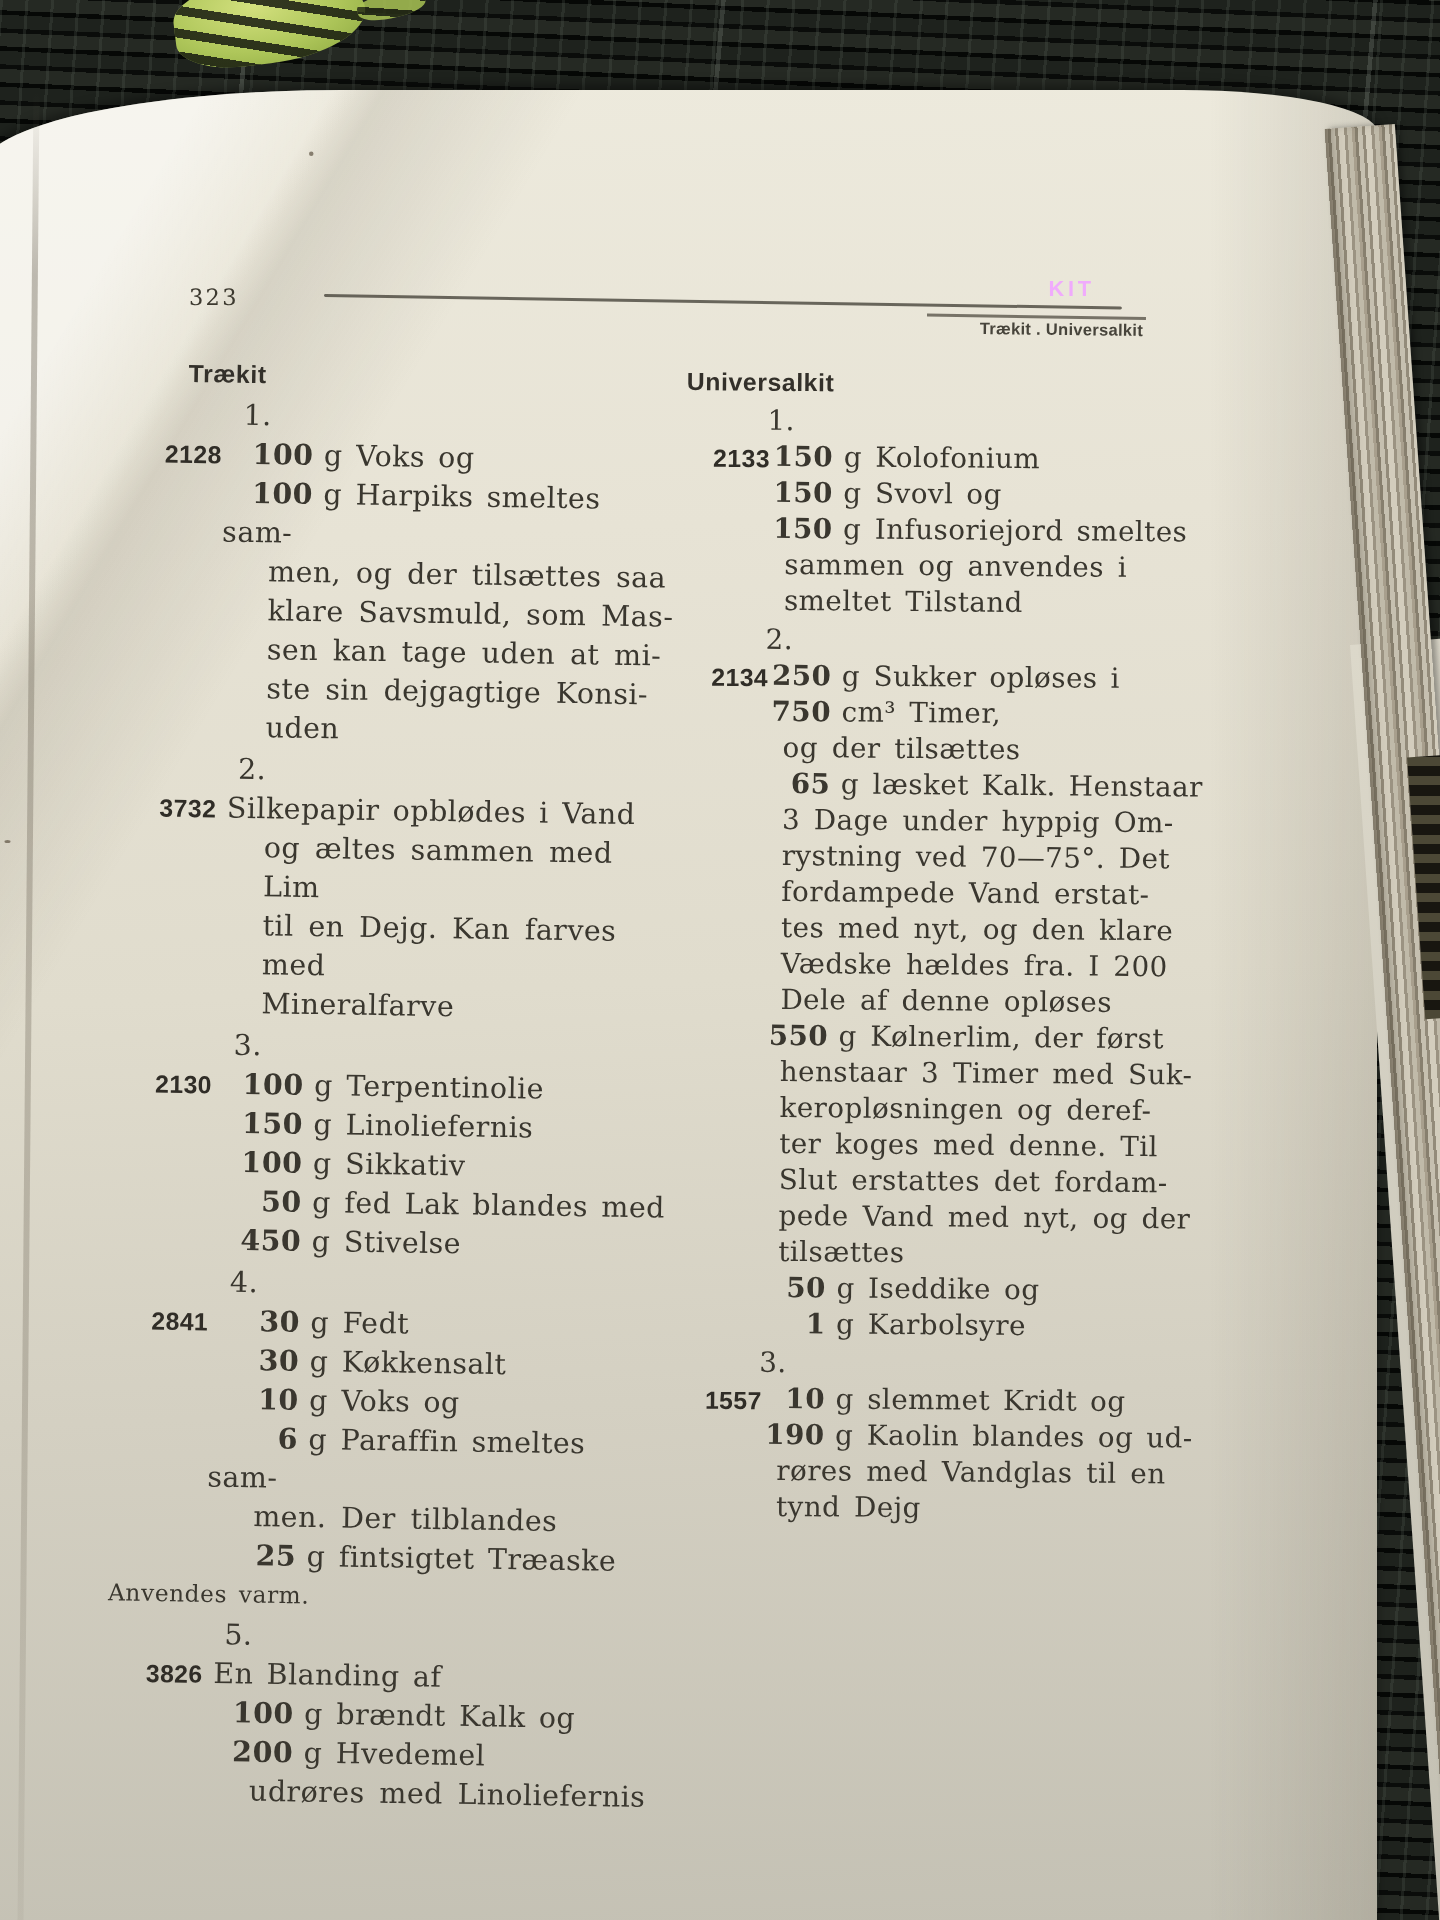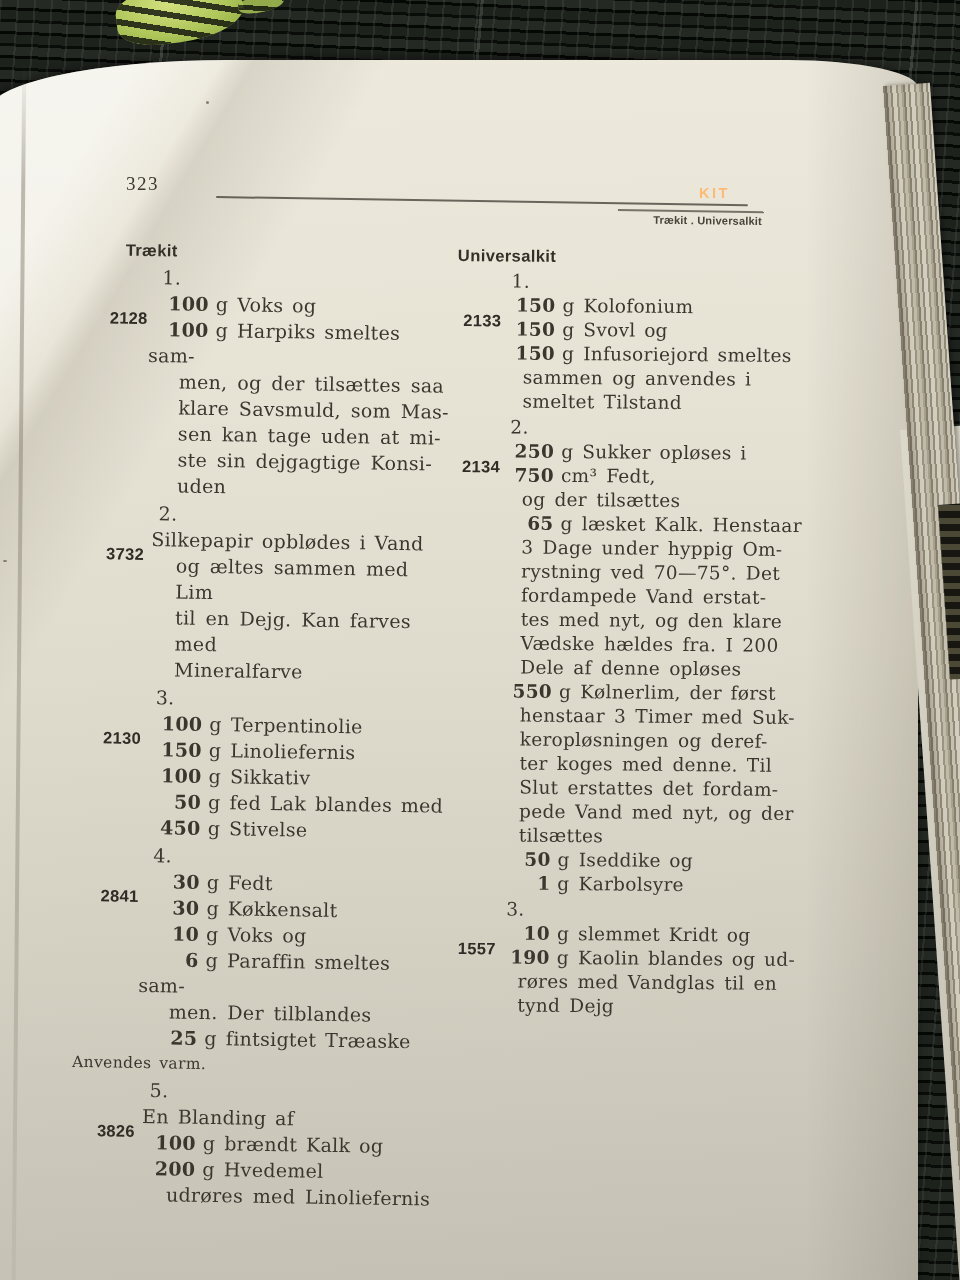--- a/index.html
+++ b/index.html
@@ -55,27 +55,27 @@
     background:repeating-linear-gradient(90deg,
       #a89f8d 0 2px, #877f6e 2px 4px, #c6c0b0 4px 7px, #938b7a 7px 9px,
       #d3cdbd 9px 13px, #9b9382 13px 15px, #c0baa9 15px 18px);
     box-shadow:inset 7px 0 9px -5px rgba(60,55,42,.55), 3px 0 4px rgba(0,0,0,.35);}
   .cover-bit{position:absolute;left:938px;top:505px;width:22px;height:175px;
     transform:rotate(-4deg);transform-origin:top left;
     background:repeating-linear-gradient(4deg,#4c4836 0 6px,#181610 6px 13px);}
 
   
   .content{position:absolute;inset:0;color:#3a372f;}
-  .pageno{position:absolute;left:126px;top:173px;font-size:19px;letter-spacing:1.5px;
-    color:#3c392f;font-family:Liberation Serif, serif;}
+  .pageno{position:absolute;left:126px;top:189px;font-size:15px;letter-spacing:1.5px;
+    color:#3c392f;}
   .rule1{position:absolute;left:216px;top:196px;width:532px;height:2px;background:#514e44;
     transform:rotate(.9deg);transform-origin:left center;opacity:.85;border-radius:2px;}
   .kit-title{position:absolute;left:699px;top:185px;
     font-family:"Liberation Sans",sans-serif;font-weight:bold;font-size:14.5px;
-    letter-spacing:2.5px;color:#fdba74;}
+    letter-spacing:2.5px;color:#f0abfc;}
   .rule2{position:absolute;left:618px;top:209px;width:146px;height:1.5px;background:#5a564b;
     transform:rotate(.9deg);transform-origin:left center;opacity:.8;}
   .subhead{position:absolute;left:598px;top:214px;width:164px;text-align:right;
     font-family:"Liberation Sans",sans-serif;font-weight:bold;font-size:11px;
     letter-spacing:.2px;color:#47443b;transform:rotate(.7deg);}
 
   .col{position:absolute;word-spacing:2.5px;letter-spacing:.3px;}
   .col-left{left:85px;top:238px;width:372px;font-size:19px;line-height:26px;
     transform:rotate(.9deg);transform-origin:top left;}
   .col-right{left:452px;top:244px;width:384px;font-size:18.5px;line-height:24px;
@@ -84,23 +84,23 @@
     letter-spacing:.4px;color:#33302a;height:23px;line-height:23px;}
   .col-left .col-heading{margin-left:41px;}
   .col-right .col-heading{margin-left:6px;}
   .sec-num{margin-top:2px;}
   .col-left .sec-num{margin-left:78px;}
   .col-right .sec-num{margin-left:60px;}
   .entry{position:relative;}
   .col-left .entry{padding-left:65px;}
   .col-right .entry{padding-left:58px;}
   .num{position:absolute;top:1px;font-family:"Liberation Sans",sans-serif;font-weight:bold;
-    font-size:16.5px;letter-spacing:.3px;color:#302d27;margin-top:14px;}
+    font-size:16.5px;letter-spacing:.3px;color:#302d27;}
   .col-left .num{left:26px;}
-  .col-right .num{left:12px;}
+  .col-right .num{left:24px;}
   .q{display:inline-block;text-align:right;font-weight:bold;}
   .col-left .q{width:60px;}
   .col-right .q{width:46px;}
   .u{margin-left:7px;}
   .t{margin-left:9px;}
   .line.cont .t,.line.plain .t{margin-left:0;}
   .col-left .line.plain{margin-left:6px;}
   .col-left .line.cont{margin-left:31px;word-spacing:3.5px;}
   .col-right .line.cont{margin-left:14px;word-spacing:3px;}
   .note{font-size:15.5px;line-height:24px;letter-spacing:.4px;margin-top:1px;}
@@ -187,21 +187,21 @@
           <div class="line qline"><span class="q">150</span><span class="u">g</span><span class="t">Kolofonium</span></div>
           <div class="line qline"><span class="q">150</span><span class="u">g</span><span class="t">Svovl og</span></div>
           <div class="line qline"><span class="q">150</span><span class="u">g</span><span class="t">Infusoriejord smeltes</span></div>
           <div class="line cont"><span class="t">sammen og anvendes i</span></div>
           <div class="line cont"><span class="t">smeltet Tilstand</span></div>
         </div>
         <div class="sec-num">2.</div>
         <div class="entry">
           <span class="num">2134</span>
           <div class="line qline"><span class="q">250</span><span class="u">g</span><span class="t">Sukker opløses i</span></div>
-          <div class="line qline"><span class="q">750</span><span class="u">cm³</span><span class="t">Fedt,</span></div>
+          <div class="line qline"><span class="q">750</span><span class="u">cm³</span><span class="t">Timer,</span></div>
           <div class="line cont"><span class="t">og der tilsættes</span></div>
           <div class="line qline"><span class="q">65</span><span class="u">g</span><span class="t">læsket Kalk. Henstaar</span></div>
           <div class="line cont"><span class="t">3 Dage under hyppig Om-</span></div>
           <div class="line cont"><span class="t">rystning ved 70—75°. Det</span></div>
           <div class="line cont"><span class="t">fordampede Vand erstat-</span></div>
           <div class="line cont"><span class="t">tes med nyt, og den klare</span></div>
           <div class="line cont"><span class="t">Vædske hældes fra. I 200</span></div>
           <div class="line cont"><span class="t">Dele af denne opløses</span></div>
           <div class="line qline"><span class="q">550</span><span class="u">g</span><span class="t">Kølnerlim, der først</span></div>
           <div class="line cont"><span class="t">henstaar 3 Timer med Suk-</span></div>

